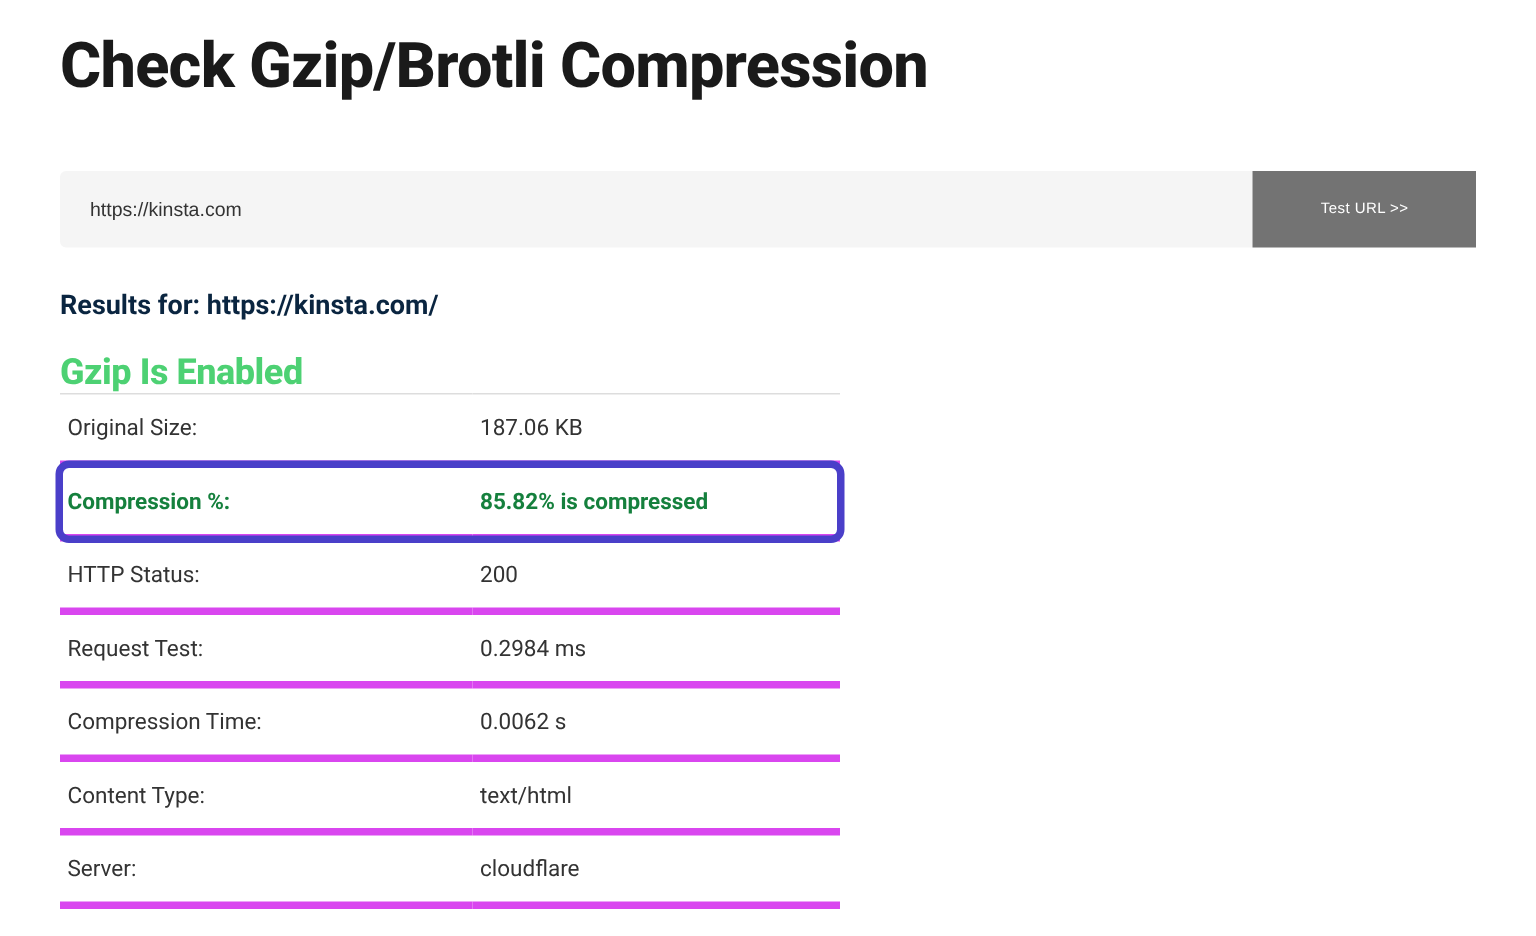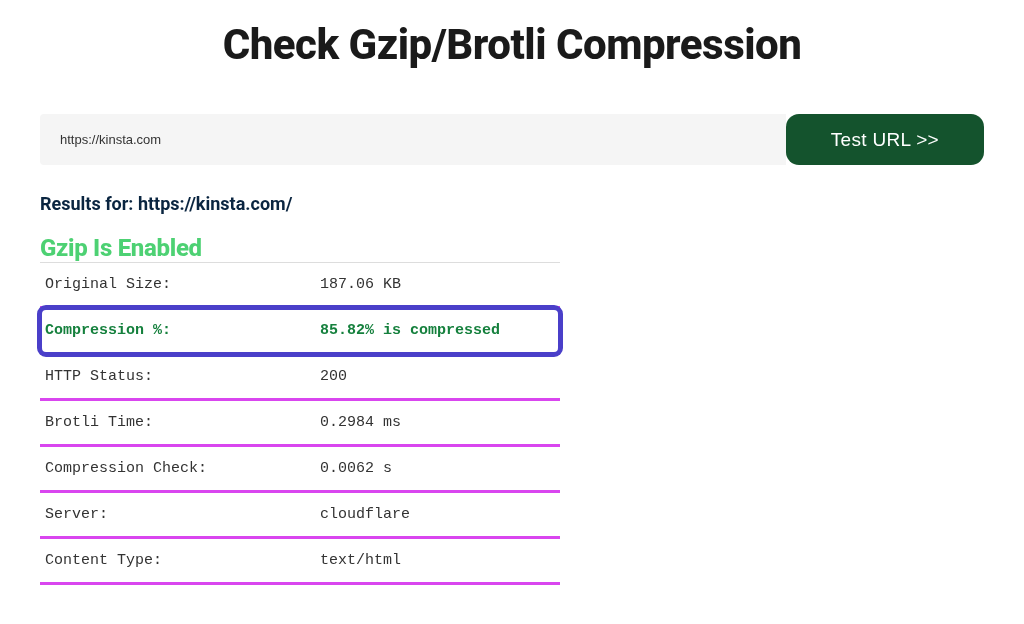--- a/index.html
+++ b/index.html
@@ -10,21 +10,20 @@
     body {
       font-family: -apple-system, BlinkMacSystemFont, "Segoe UI", Roboto, "Helvetica Neue", Arial, sans-serif;
       background: #fff;
       padding: 20px 40px;
       width: 1024px;
       min-height: 624px;
     }
     .page-title {
       font-size: 42px;
       font-weight: 800;
-      text-align: center;
       color: #1a1a1a;
       margin-bottom: 45px;
       letter-spacing: -0.5px;
     }
     .search-row {
       display: flex;
       gap: 0;
       margin-bottom: 28px;
     }
     .url-input {
@@ -34,28 +33,28 @@
       padding: 18px 20px;
       font-size: 13px;
       color: #333;
       outline: none;
       border-radius: 4px 0 0 4px;
     }
     .url-input::placeholder {
       color: #999;
     }
     .test-button {
-      background: #14532d;
+      background: #737373;
       color: #fff;
       border: none;
       padding: 0 45px;
-      font-size: 19px;
+      font-size: 10px;
       font-weight: 500;
       cursor: pointer;
-      border-radius: 13px;
+      border-radius: 0;
       letter-spacing: 0.3px;
     }
     .results-for {
       font-size: 18px;
       font-weight: 700;
       color: #0a2540;
       margin-bottom: 20px;
     }
     .gzip-status {
       font-size: 24px;
@@ -63,22 +62,21 @@
       color: #4dd173;
       margin-bottom: 0;
       letter-spacing: -0.3px;
     }
     .results-table {
       width: 520px;
       border-collapse: collapse;
     }
     .results-table tr {
       border-top: 1px solid #ddd;
-      border-bottom: 3px solid #d946ef;
-      font-family: Liberation Mono, monospace;
+      border-bottom: 5px solid #d946ef;
     }
     .results-table td {
       padding: 13px 5px;
       font-size: 15px;
       color: #333;
     }
     .results-table td.label-cell {
       width: 275px;
     }
     .highlighted-row {
@@ -116,29 +114,29 @@
       </tr>
       <tr class="highlighted-row">
         <td class="label-cell">Compression %:</td>
         <td>85.82% is compressed</td>
       </tr>
       <tr>
         <td class="label-cell">HTTP Status:</td>
         <td>200</td>
       </tr>
       <tr>
-        <td class="label-cell">Brotli Time:</td>
+        <td class="label-cell">Request Test:</td>
         <td>0.2984 ms</td>
       </tr>
       <tr>
-        <td class="label-cell">Compression Check:</td>
+        <td class="label-cell">Compression Time:</td>
         <td>0.0062 s</td>
+      </tr>
+      <tr>
+        <td class="label-cell">Content Type:</td>
+        <td>text/html</td>
       </tr>
       <tr>
         <td class="label-cell">Server:</td>
         <td>cloudflare</td>
       </tr>
-      <tr>
-        <td class="label-cell">Content Type:</td>
-        <td>text/html</td>
-      </tr>
     </tbody>
 </table>
 
 </body></html>

